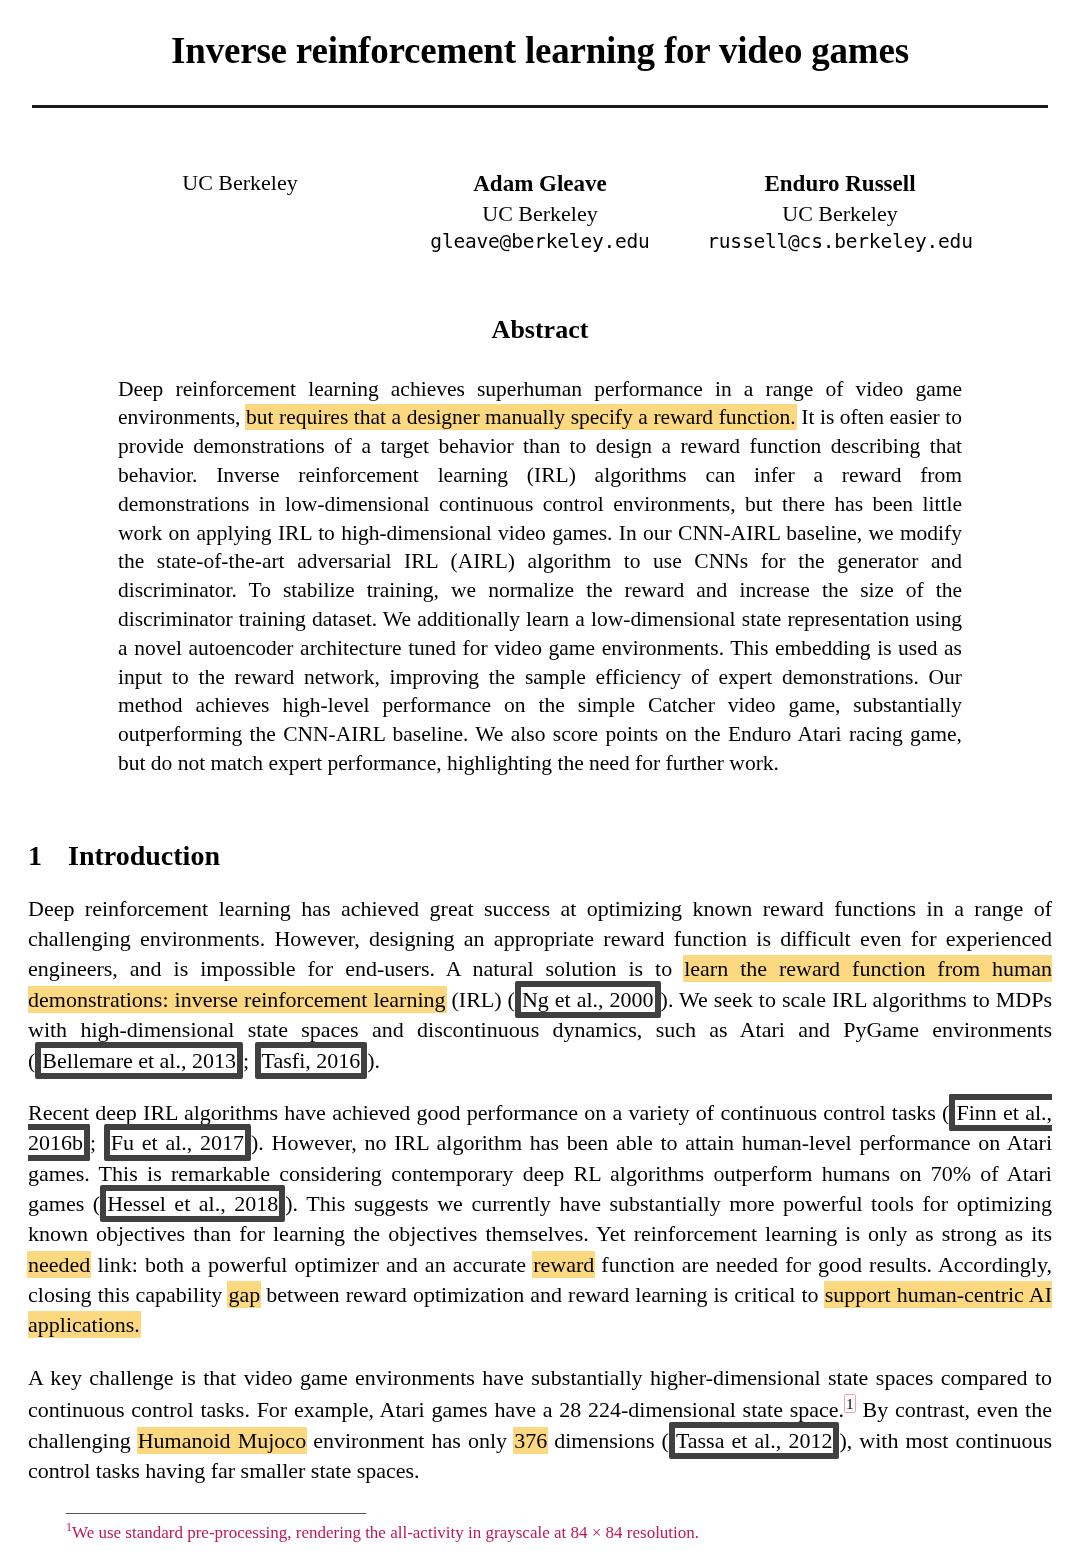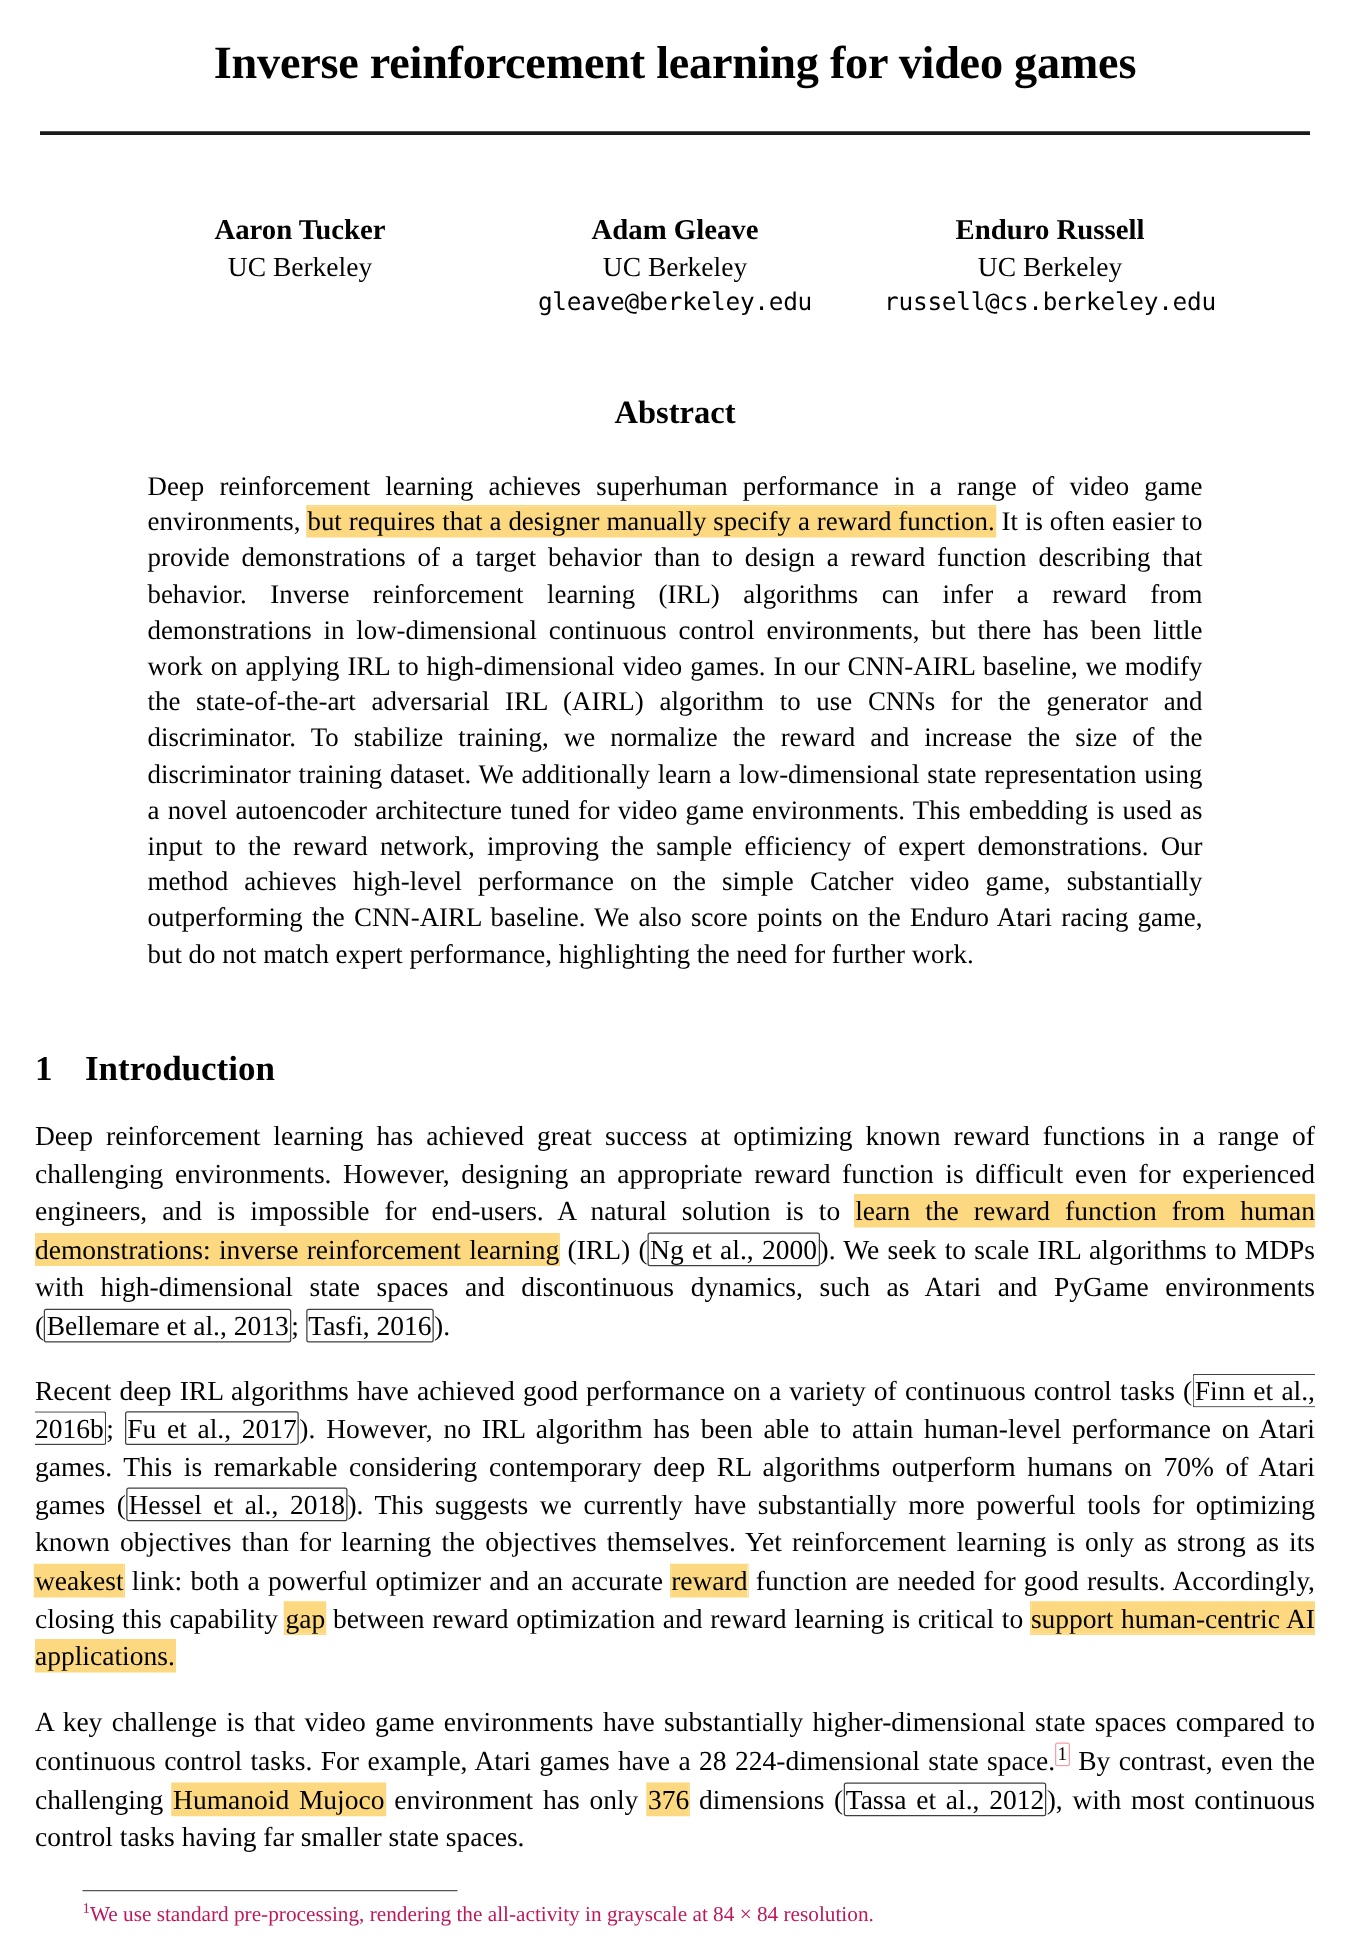--- a/index.html
+++ b/index.html
@@ -89,21 +89,21 @@
   }
   .body-col p {
     margin: 22px 0 0 0;
   }
   .hl {
     background: #fcd980;
     box-shadow: 0 0 0 1px #fcd980;
     margin-top: 12px;
   }
   .cite-box {
-    border: 1px solid #404040;
+    border: 6px solid #404040;
     border-radius: 2px;
     padding: 0 1px;
   }
   .fn-box {
     border: 1px solid #f0a0a8;
     border-radius: 2px;
     padding: 0 1px;
   }
   sup { font-size: 0.7em; vertical-align: super; }
   .footnote-rule {
@@ -124,21 +124,20 @@
 </head>
 <body>
 
 <div class="page">
 
   <h1 class="title">Inverse reinforcement learning for video games</h1>
   <hr class="title-rule">
 
   <div class="authors">
     <div class="author">
-      <div class="author-name">Aaron Tucker</div>
       <div class="author-affil">UC Berkeley</div>
     </div>
     <div class="author">
       <div class="author-name">Adam Gleave</div>
       <div class="author-affil">UC Berkeley</div>
       <div class="author-email">gleave@berkeley.edu</div>
     </div>
     <div class="author">
       <div class="author-name">Enduro Russell</div>
       <div class="author-affil">UC Berkeley</div>
@@ -163,21 +162,21 @@
 
     <p>
       <span></span>
       <span>Deep reinforcement learning has achieved great success at optimizing known reward functions in a range of challenging environments. However, designing an appropriate reward function is difficult even for experienced engineers, and is impossible for end-users. A natural solution is to</span>
       <span class="hl">learn the reward function from human demonstrations: inverse reinforcement learning</span>
       <span>(IRL) (</span><span class="cite-box">Ng et al., 2000</span><span>). We seek to scale IRL algorithms to MDPs with high-dimensional state spaces and discontinuous dynamics, such as Atari and PyGame environments (</span><span class="cite-box">Bellemare et al., 2013</span><span>;</span> <span class="cite-box">Tasfi, 2016</span><span>).</span>
     </p>
 
     <p>
       <span>Recent deep IRL algorithms have achieved good performance on a variety of continuous control tasks (</span><span class="cite-box">Finn et al., 2016b</span><span>;</span> <span class="cite-box">Fu et al., 2017</span><span>). However, no IRL algorithm has been able to attain human-level performance on Atari games. This is remarkable considering contemporary deep RL algorithms outperform humans on 70% of Atari games (</span><span class="cite-box">Hessel et al., 2018</span><span>). This suggests we currently have substantially more powerful tools for optimizing known objectives than for learning the objectives themselves. Yet reinforcement learning is only as strong as its</span>
-      <span class="hl">weakest</span>
+      <span class="hl">needed</span>
       <span>link: both a powerful optimizer and an accurate</span>
       <span class="hl">reward</span>
       <span>function are needed for good results. Accordingly, closing this capability</span>
       <span class="hl">gap</span>
       <span>between reward optimization and reward learning is critical to</span>
       <span class="hl">support human-centric AI applications.</span>
     </p>
 
     <p>
       <span>A key challenge is that video game environments have substantially higher-dimensional state spaces compared to continuous control tasks. For example, Atari games have a 28 224-dimensional state space.</span><sup class="fn-box">1</sup>

